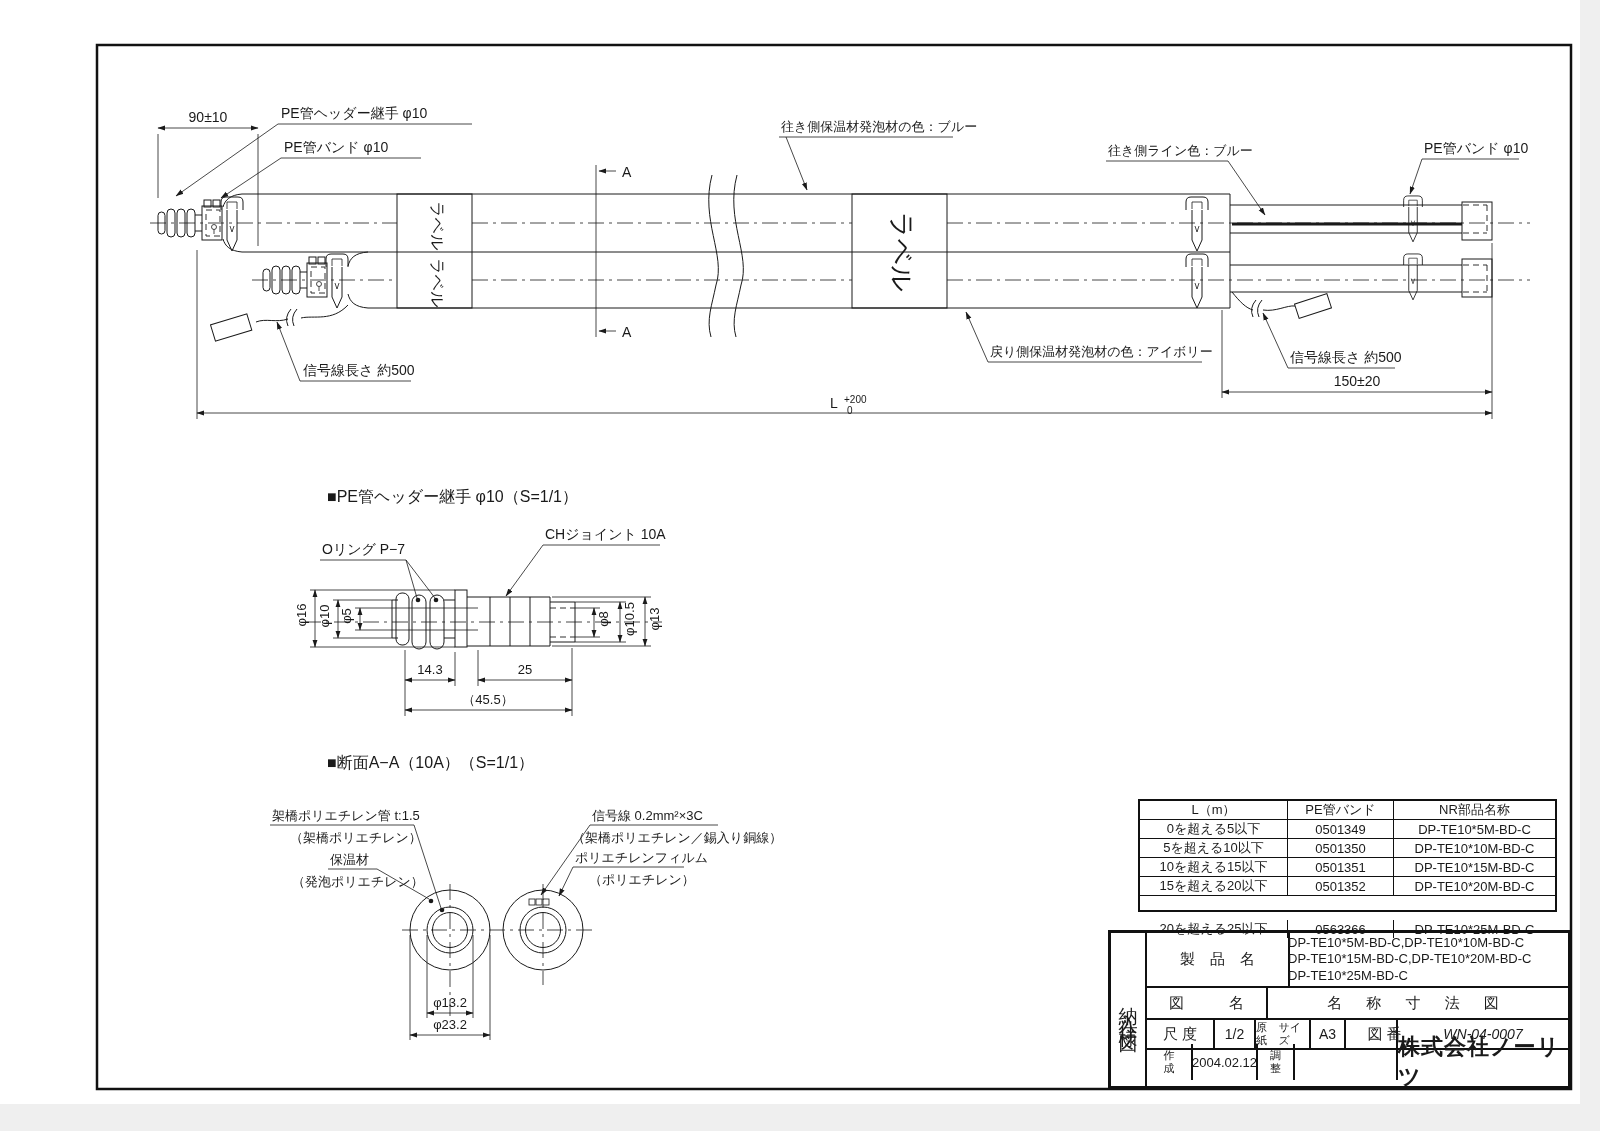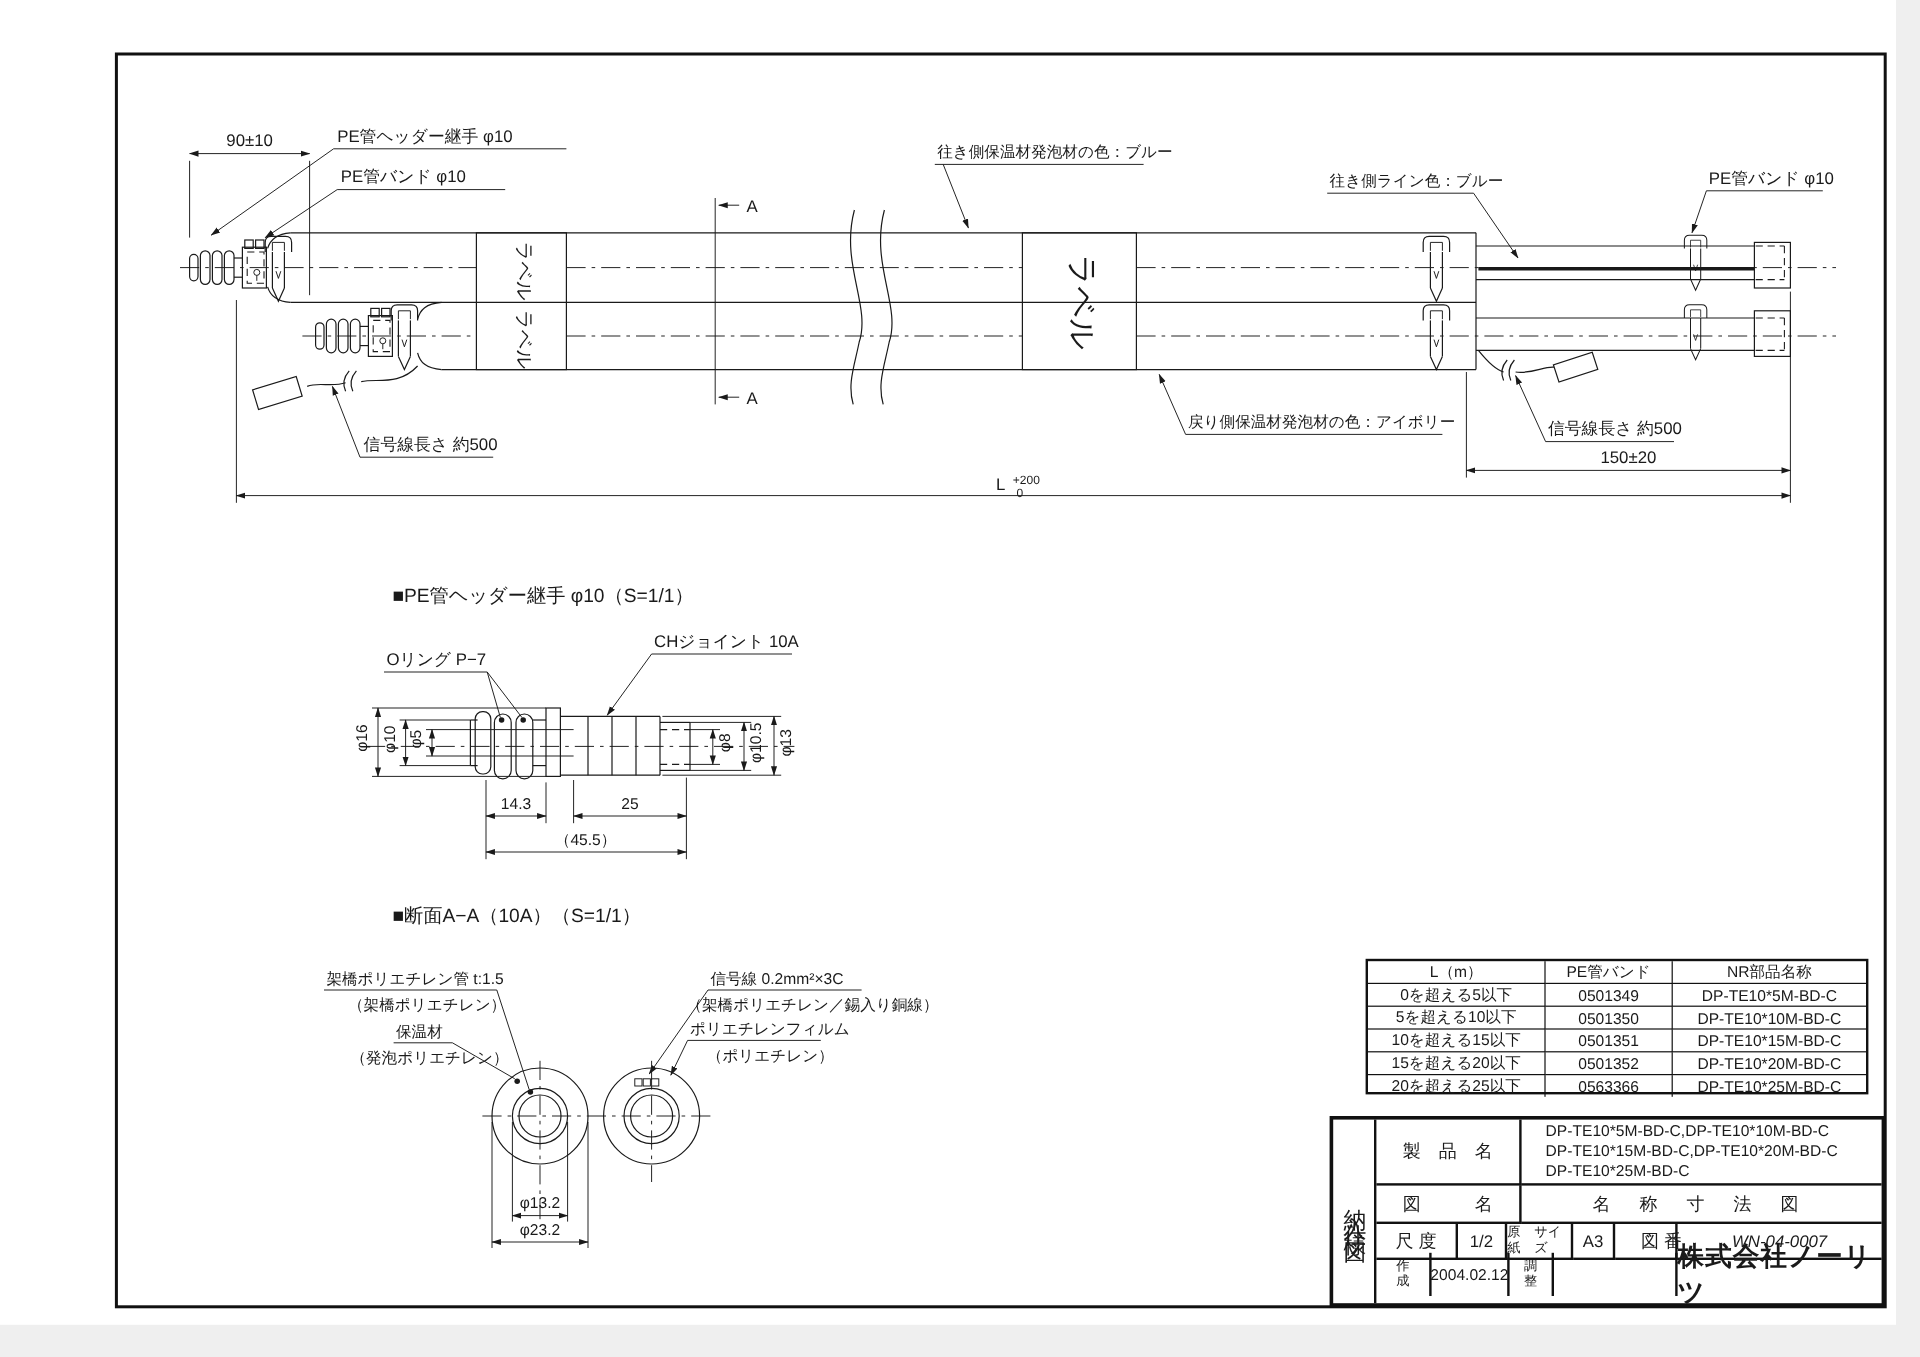--- a/index.html
+++ b/index.html
@@ -16,21 +16,21 @@
   .cdl { stroke:#1a1a1a; stroke-width:0.8; fill:none; stroke-dasharray:16 5 3 5; }
   .frame { stroke:#111; stroke-width:2.5; fill:none; }
   .t13 { font-size:13px; } .t14 { font-size:14px; } .t16 { font-size:16px; }
   .mid { text-anchor:middle; }
   
   .ptable { position:absolute; left:1138px; top:799px; width:419px; height:113px;
             border:2px solid #111; box-sizing:border-box; display:grid;
             grid-template-columns:148px 106px 161px; grid-auto-rows:1fr; font-size:13px; }
   .ptable .c { border-right:1.5px solid #111; border-bottom:1.5px solid #111;
                display:flex; align-items:center; justify-content:center; white-space:nowrap; }
-  .ptable .nr { border-right:none; } .ptable .nb { border-bottom:none; }
+  .ptable .nr { border-right:none; } .ptable .nb { border-bottom:none;margin-top:24px; }
   
   .tblock { position:absolute; left:1108px; top:930px; width:463px; height:159px;
             border:3px solid #111; box-sizing:border-box; }
   .tb-cell { position:absolute; box-sizing:border-box; display:flex; align-items:center; justify-content:center; }
   .tb-side { left:0; top:0; width:36px; height:153px; border-right:2px solid #111;
              writing-mode:vertical-rl; text-orientation:upright; font-size:19px; letter-spacing:7px; }
   .r1 { top:0; height:55px; } .r2 { top:55px; height:32px; } .r3 { top:87px; height:30px; } .r4 { top:111px; height:36px; }
   .bd-b { border-bottom:2px solid #111; } .bd-r { border-right:2px solid #111; }
   .lab { font-size:15px; white-space:pre; }
   .prod { justify-content:flex-start; padding-left:20px; font-size:13px; line-height:1.28; display:flex; }
@@ -368,21 +368,21 @@
   <div class="c nr">DP-TE10*20M-BD-C</div>
 
   <div class="c nb">20を超える25以下</div>
   <div class="c nb">0563366</div>
   <div class="c nr nb">DP-TE10*25M-BD-C</div>
 </div>
 
 <div class="tblock">
   <div class="tb-cell tb-side">納入仕様図</div>
 
-  <div class="tb-cell r1 bd-b bd-r lab" style="left:36px; width:121px;">製　品　名</div>
+  <div class="tb-cell r1 bd-b bd-r lab" style="left:36px; width:143px;">製　品　名</div>
   <div class="tb-cell r1 bd-b prod" style="left:157px; width:300px;">
     <div>
       <div>DP-TE10*5M-BD-C,DP-TE10*10M-BD-C</div>
       <div>DP-TE10*15M-BD-C,DP-TE10*20M-BD-C</div>
       <div>DP-TE10*25M-BD-C</div>
     </div>
   </div>
 
   <div class="tb-cell r2 bd-b bd-r lab" style="left:36px; width:121px;">図　　　名</div>
   <div class="tb-cell r2 bd-b lab" style="left:157px; width:300px; letter-spacing:10px;">名 称 寸 法 図</div>

